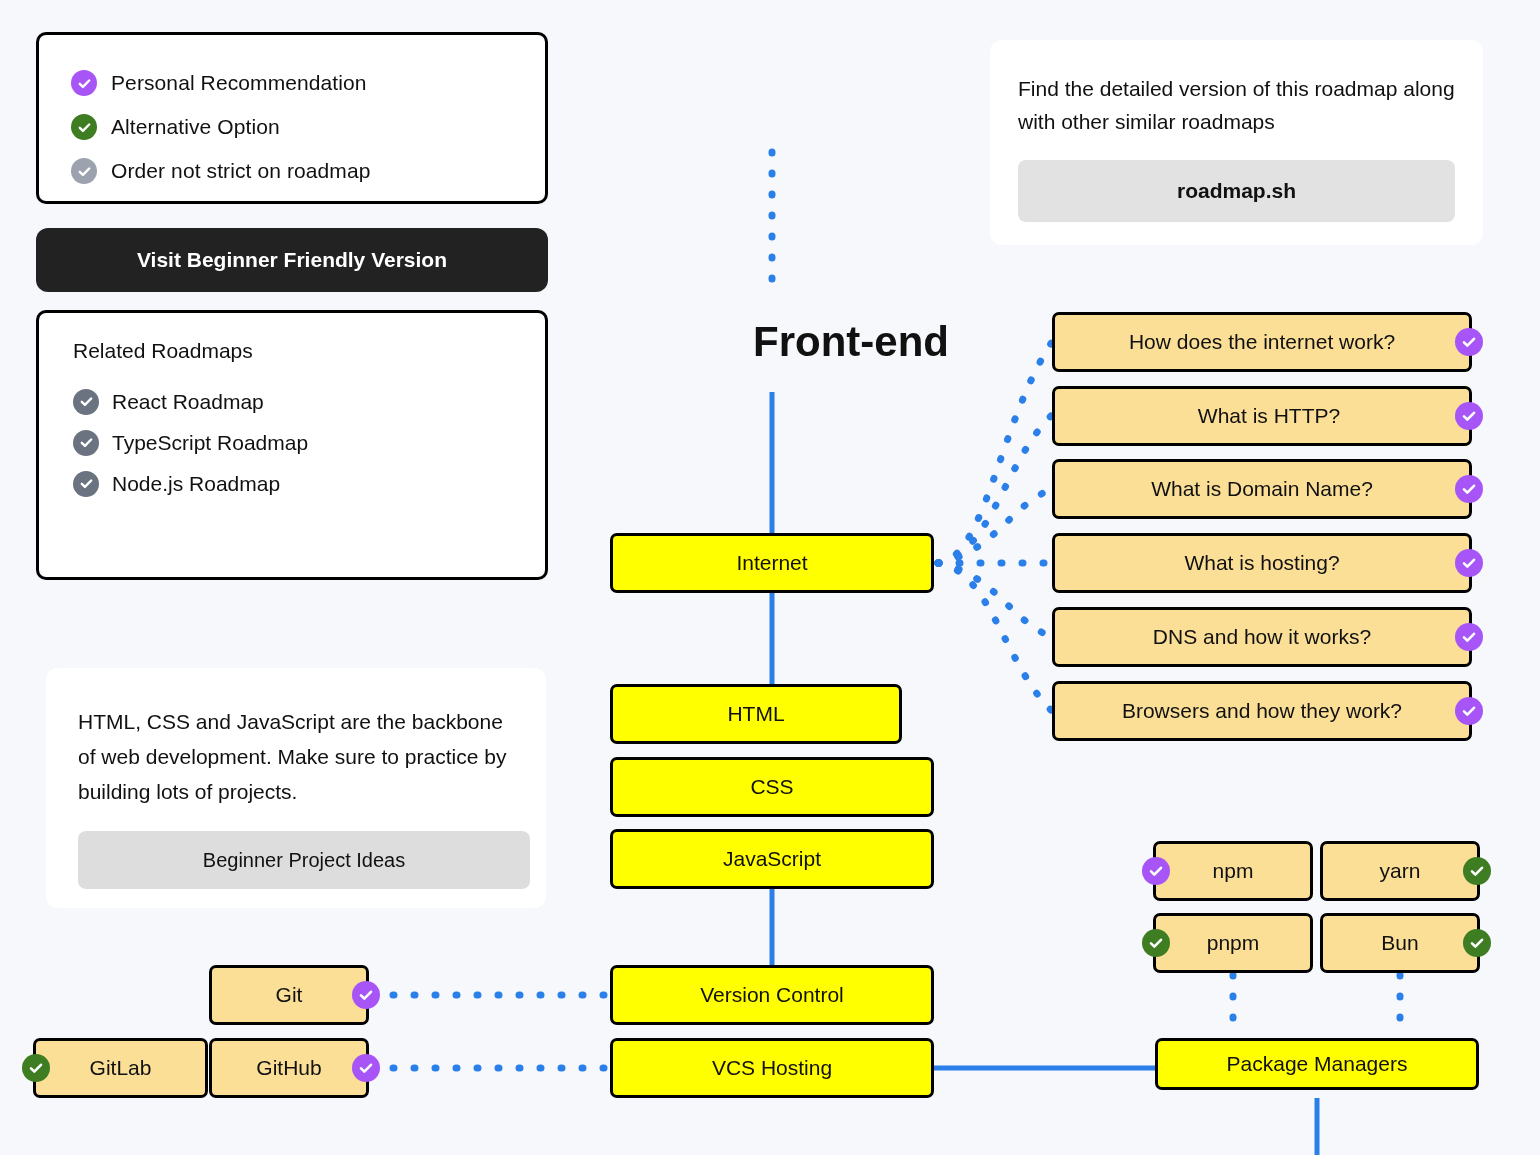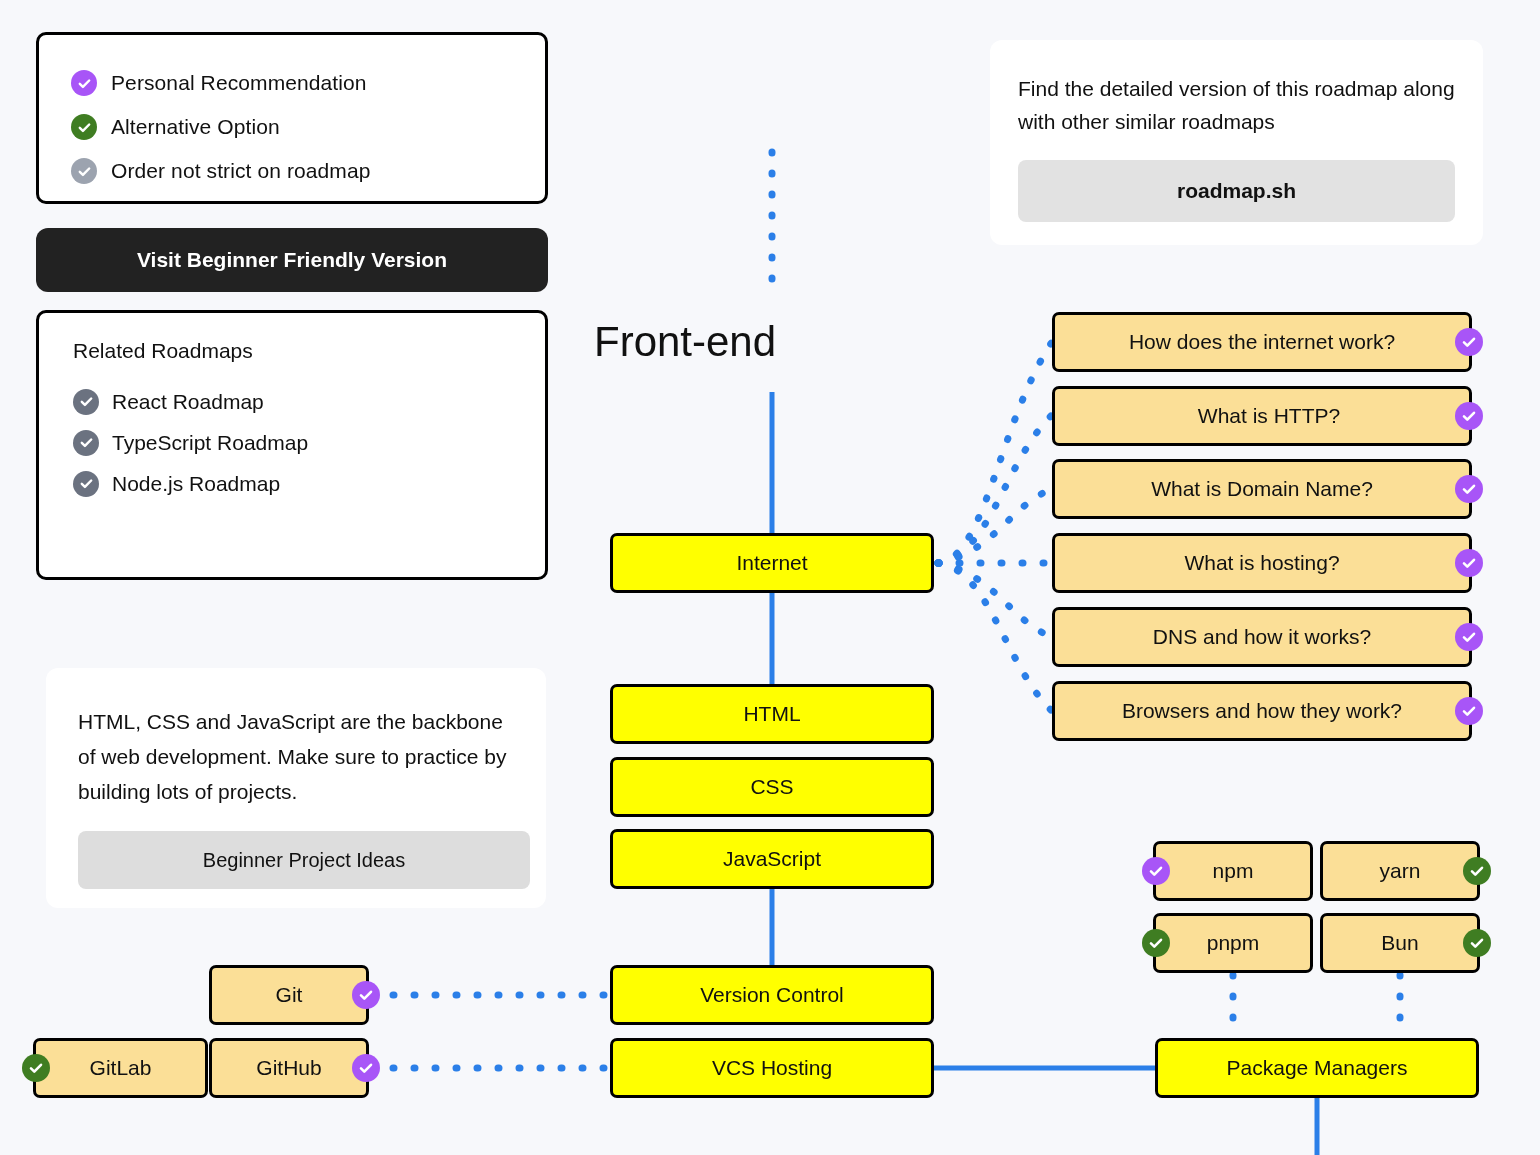--- a/index.html
+++ b/index.html
@@ -89,22 +89,22 @@
     position: absolute; width: 28px; height: 28px; border-radius: 50%;
     display: flex; align-items: center; justify-content: center;
     z-index: 6;
   }
   .node-badge svg { width: 16px; height: 16px; }
   .node-badge.right { right: -14px; top: 50%; transform: translateY(-50%); }
   .node-badge.left  { left: -14px;  top: 50%; transform: translateY(-50%); }
 
   
   #title {
-    position: absolute; left: 594px; top: 318px; width: 325px;
-    text-align: left; font-size: 42px; font-weight: 400; color: #111111;
+    position: absolute; left: 624px; top: 318px; width: 325px;
+    text-align: right; font-size: 42px; font-weight: 700; color: #111111;
   }
 
   
   svg#wires { position: absolute; left: 0; top: 0; width: 1540px; height: 1155px; pointer-events: none; z-index: 1; }
   .node, .card-outline, .card-plain, #beginner-btn, #title { z-index: 3; }
 </style>
 </head>
 <body>
 
 <div id="root">
@@ -205,41 +205,41 @@
     <div id="promo-text">Find the detailed version of this roadmap along with other similar roadmaps</div>
     <div id="promo-btn">roadmap.sh</div>
   </div>
 
   <div id="title">Front-end</div>
 
   <div class="node primary" style="left:610px; top:533px; width:324px; height:60px;">
     <span>Internet</span>
   </div>
 
-  <div class="node primary" style="left:610px; top:684px; width:324px; height:60px;">
+  <div class="node primary" style="left:610px; top:684px; width:292px; height:60px;">
     <span>HTML</span>
   </div>
 
   <div class="node primary" style="left:610px; top:757px; width:324px; height:60px;">
     <span>CSS</span>
   </div>
 
   <div class="node primary" style="left:610px; top:829px; width:324px; height:60px;">
     <span>JavaScript</span>
   </div>
 
   <div class="node primary" style="left:610px; top:965px; width:324px; height:60px;">
     <span>Version Control</span>
   </div>
 
   <div class="node primary" style="left:610px; top:1038px; width:324px; height:60px;">
     <span>VCS Hosting</span>
   </div>
 
-  <div class="node primary" style="left:1155px; top:1038px; width:324px; height:60px;">
+  <div class="node primary" style="left:1155px; top:1038px; width:324px; height:52px;">
     <span>Package Managers</span>
   </div>
 
   <div class="node topic" style="left:1052px; top:312px; width:420px; height:60px;">
     <span>How does the internet work?</span>
     <span class="node-badge right" style="background:#a855f7;">
       <svg viewBox="0 0 16 16">
           <path d="M3 8.4 L6.3 11.6 L13 4.8" stroke="#fff" stroke-width="2.6" fill="none" stroke-linecap="round" stroke-linejoin="round"></path>
         </svg>
     </span>

